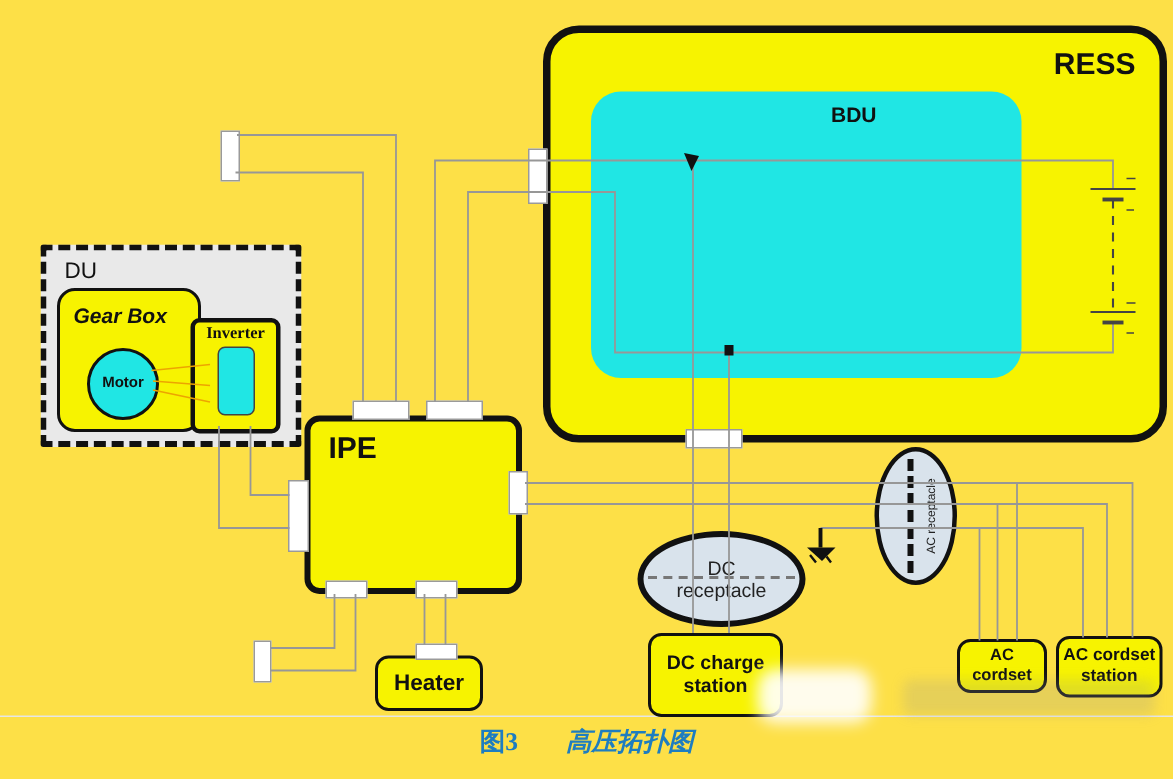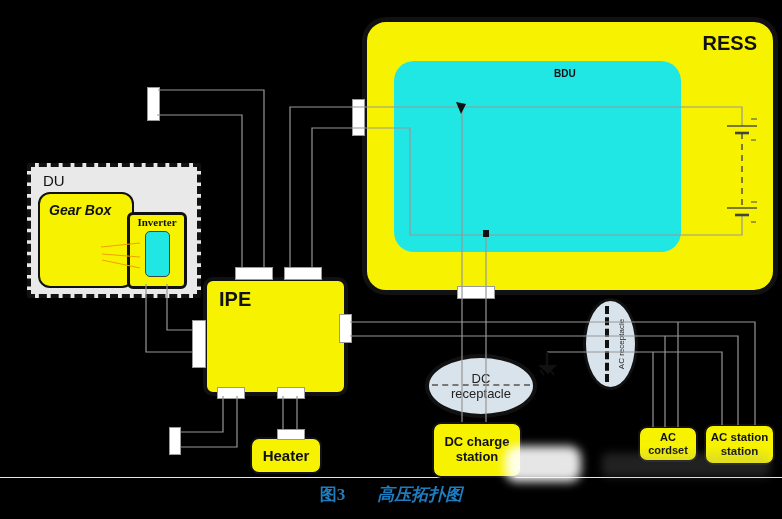--- a/index.html
+++ b/index.html
@@ -1,17 +1,17 @@
 <!DOCTYPE html>
 <html><head>
 <meta charset="utf-8">
 <style>
   html,body{margin:0;padding:0;background:#ffffff;}
   #canvas{
-    position:relative;width:782px;height:519px;background:#000000;overflow:hidden;
+    position:relative;width:782px;height:519px;background:#fde047;overflow:hidden;
     font-family:"Liberation Sans",sans-serif;color:#111;
   }
   .abs{position:absolute;}
   
   .comp{
     position:absolute;background:#f7f300;border:2px solid #111;border-radius:9px;
     display:flex;flex-direction:column;align-items:center;justify-content:center;
     font-weight:600;line-height:1.15;text-align:center;z-index:10;
   }
   
@@ -33,36 +33,39 @@
 </head>
 <body>
 
 <div id="canvas">
 
   <div class="comp" style="left:362px;top:17px;width:406px;height:268px;border-width:5px;border-radius:24px;background:#f7f300;">
     <span class="abs" style="right:16px;top:10px;font-size:20px;font-weight:700;">RESS</span>
   </div>
 
   <div class="comp" style="left:394px;top:61px;width:287px;height:191px;background:#20e6e4;border:none;border-radius:20px;z-index:11;">
-    <span class="abs" style="left:160px;top:7px;font-size:10px;font-weight:700;">BDU</span>
+    <span class="abs" style="left:160px;top:7px;font-size:14px;font-weight:700;">BDU</span>
   </div>
 
   <div class="conn" style="left:352px;top:99px;width:11px;height:35px;"></div>
   <div class="conn" style="left:457px;top:286px;width:36px;height:11px;"></div>
 
   <div class="conn" style="left:147px;top:87px;width:11px;height:32px;"></div>
 
   <div class="comp" style="left:27px;top:163px;width:166px;height:127px;background:#e9e9e9;border:4px dashed #111;border-radius:2px;z-index:9;">
     <span class="abs" style="left:12px;top:5px;font-size:15px;font-weight:400;">DU</span>
   </div>
 
   <div class="comp" style="left:38px;top:192px;width:92px;height:92px;border-radius:12px;z-index:11;font-style:italic;">
     <span class="abs" style="left:9px;top:8px;font-size:14px;font-weight:600;white-space:nowrap;">Gear Box</span>
   </div>
 
+  <div class="comp" style="left:58px;top:232px;width:44px;height:44px;background:#20e6e4;border-radius:50%;font-size:10px;font-weight:700;z-index:12;">
+    <span>Motor</span>
+  </div>
 
   <div class="comp" style="left:127px;top:212px;width:54px;height:71px;border-width:3px;border-radius:6px;z-index:13;justify-content:flex-start;">
     <span style="font-size:11px;font-weight:600;margin-top:1px;font-family:Liberation Serif, serif;">Inverter</span>
     <span style="display:block;width:23px;height:44px;background:#20e6e4;border:1px solid #444;border-radius:5px;margin-top:2px;"></span>
   </div>
 
   <div class="comp" style="left:203px;top:277px;width:137px;height:111px;border-width:4px;border-radius:10px;">
     <span class="abs" style="left:12px;top:7px;font-size:20px;font-weight:700;">IPE</span>
   </div>
   <div class="conn" style="left:235px;top:267px;width:36px;height:11px;"></div>
@@ -94,21 +97,21 @@
     <span class="abs" style="left:19px;top:5px;bottom:5px;border-left:4px dashed #111;"></span>
     <span class="abs" style="left:10px;top:50%;transform:translateY(-50%) rotate(-90deg);transform-origin:center;font-size:8px;white-space:nowrap;color:#222;">AC receptacle</span>
   </div>
 
   <div class="comp" style="left:638px;top:426px;width:56px;height:32px;font-size:11px;">
     <span>AC</span>
     <span>cordset</span>
   </div>
 
   <div class="comp" style="left:704px;top:424px;width:67px;height:37px;font-size:11.5px;">
-    <span>AC station</span>
+    <span>AC cordset</span>
     <span>station</span>
   </div>
 
   <svg id="wires" width="782" height="519" viewBox="0 0 782 519">
     <g stroke="#979797" stroke-width="1.2" fill="none">
 
       <g>
         <path d="M158 90 H264 V268"></path>
         <path d="M157 115 H242 V268"></path>
       </g>

